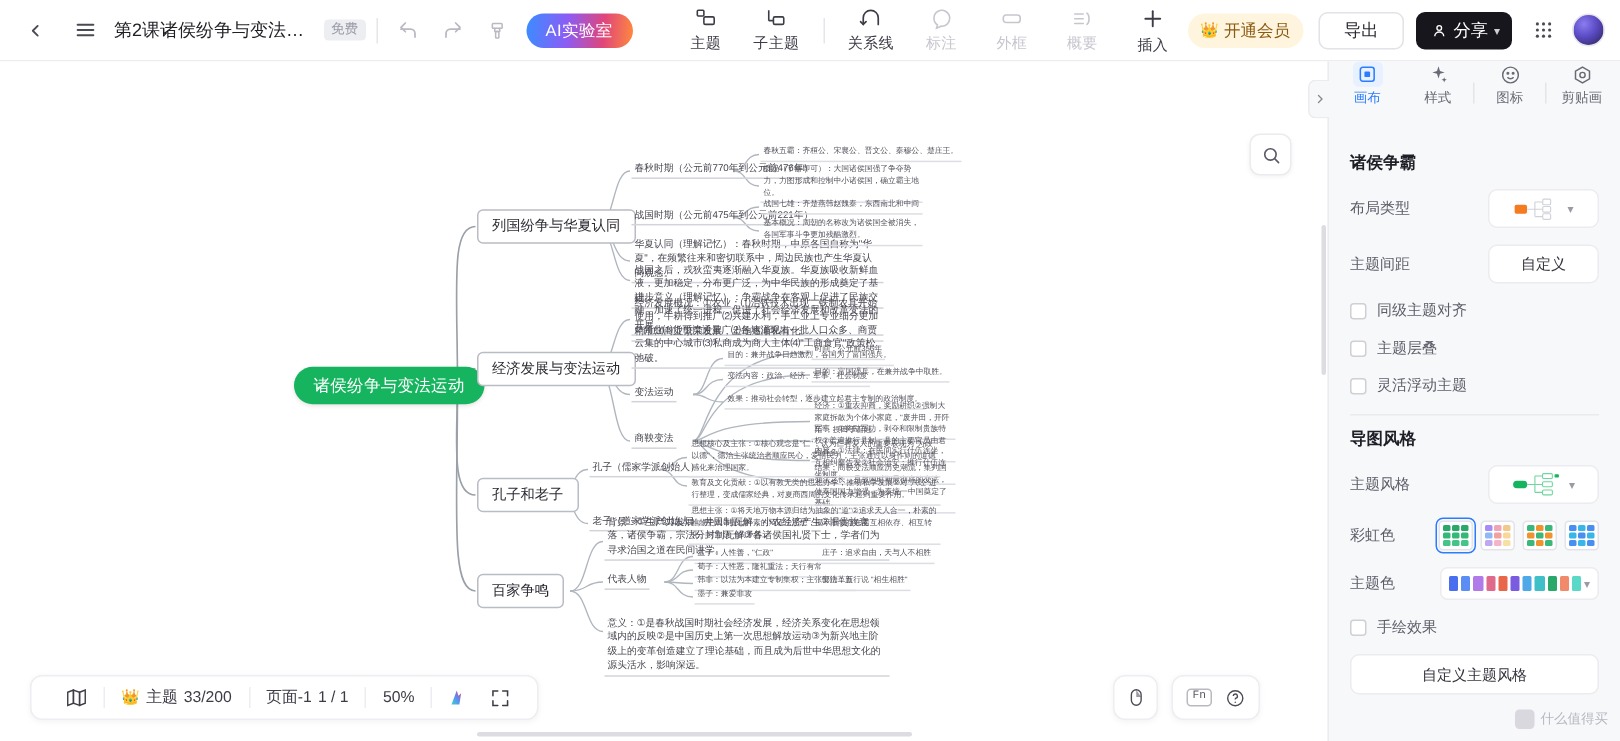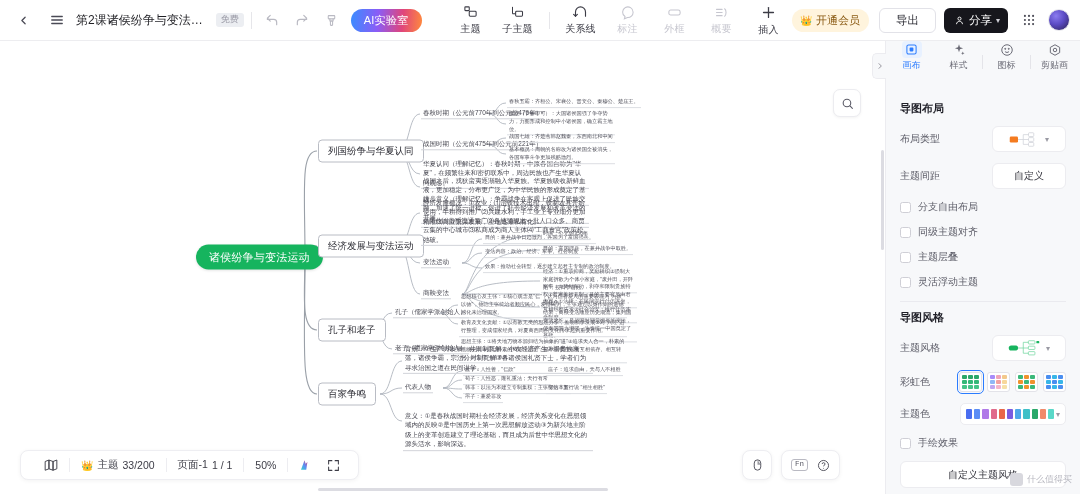--- a/index.html
+++ b/index.html
@@ -568,45 +568,41 @@
               <path d="M12 3l8 4.5v9L12 21l-8-4.5v-9z"></path>
               <circle cx="12" cy="12" r="3"></circle>
             </svg>
         </span>
         <span>剪贴画</span>
       </div>
     </div>
 
     <div class="rp-body">
 
-      <div class="rp-h">导图布局</div>
+      <div class="rp-h">诸侯争霸</div>
 
       <div class="rp-row">
         <span class="rp-lb">布局类型</span>
         <div class="sel-box">
           <svg width="30" height="15" viewBox="0 0 40 20">
             <rect x="1" y="6" width="11" height="8" rx="1.6" fill="#f47b20"></rect>
             <rect x="26" y="1" width="7" height="5" rx="1" fill="none" stroke="#cfd2d8"></rect>
             <rect x="26" y="7.5" width="7" height="5" rx="1" fill="none" stroke="#cfd2d8"></rect>
             <rect x="26" y="14" width="7" height="5" rx="1" fill="none" stroke="#cfd2d8"></rect>
             <path d="M12 10h7M19 3.5v13M19 3.5h7M19 10h7M19 16.5h7" fill="none" stroke="#cfd2d8" stroke-width="1"></path>
           </svg>
           <span class="chev">▾</span>
         </div>
       </div>
 
       <div class="rp-row">
         <span class="rp-lb">主题间距</span>
         <div class="sel-box wide">自定义</div>
       </div>
 
-      <div class="cbrow">
-        <span class="cb"></span>
-        <span class="cbl">分支自由布局</span>
-      </div>
       <div class="cbrow">
         <span class="cb"></span>
         <span class="cbl">同级主题对齐</span>
       </div>
       <div class="cbrow">
         <span class="cb"></span>
         <span class="cbl">主题层叠</span>
       </div>
       <div class="cbrow">
         <span class="cb"></span>

